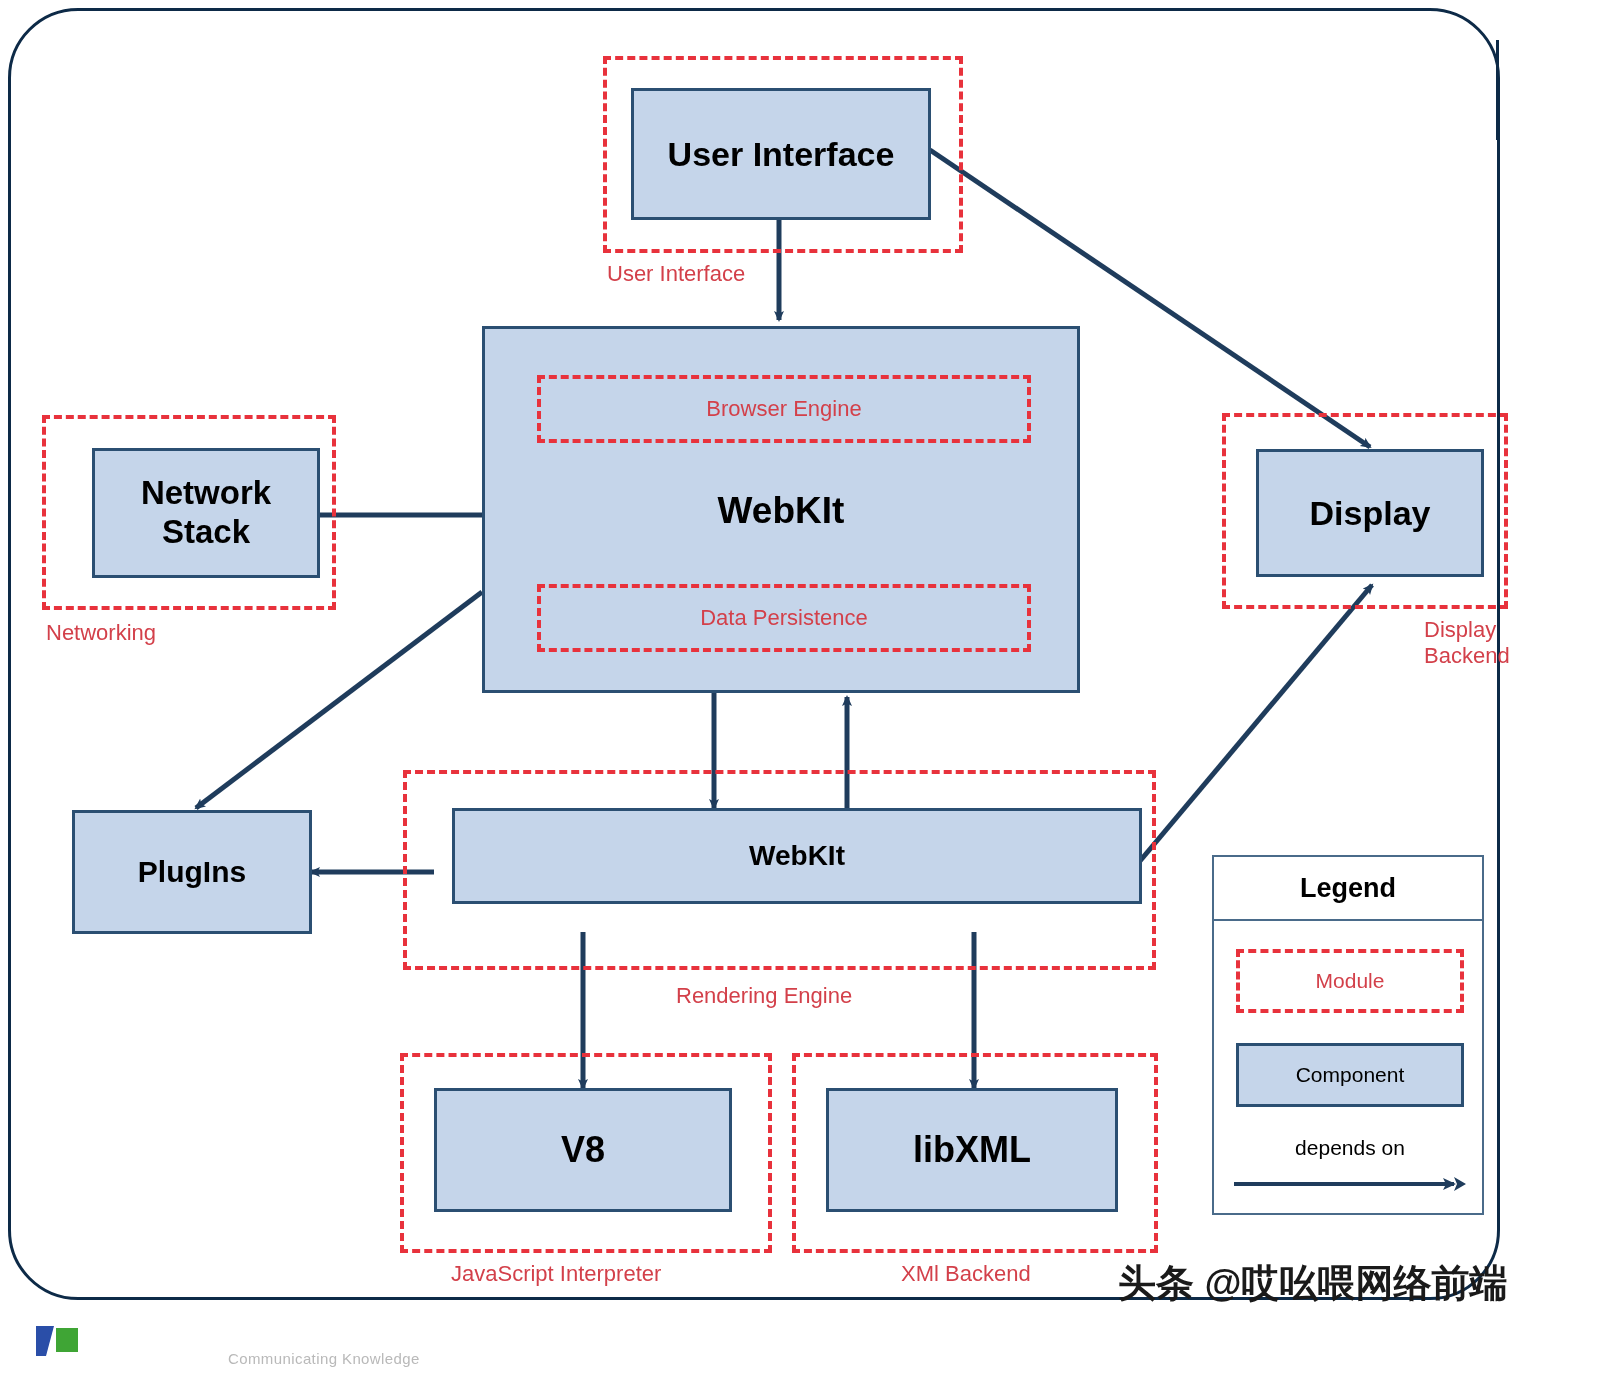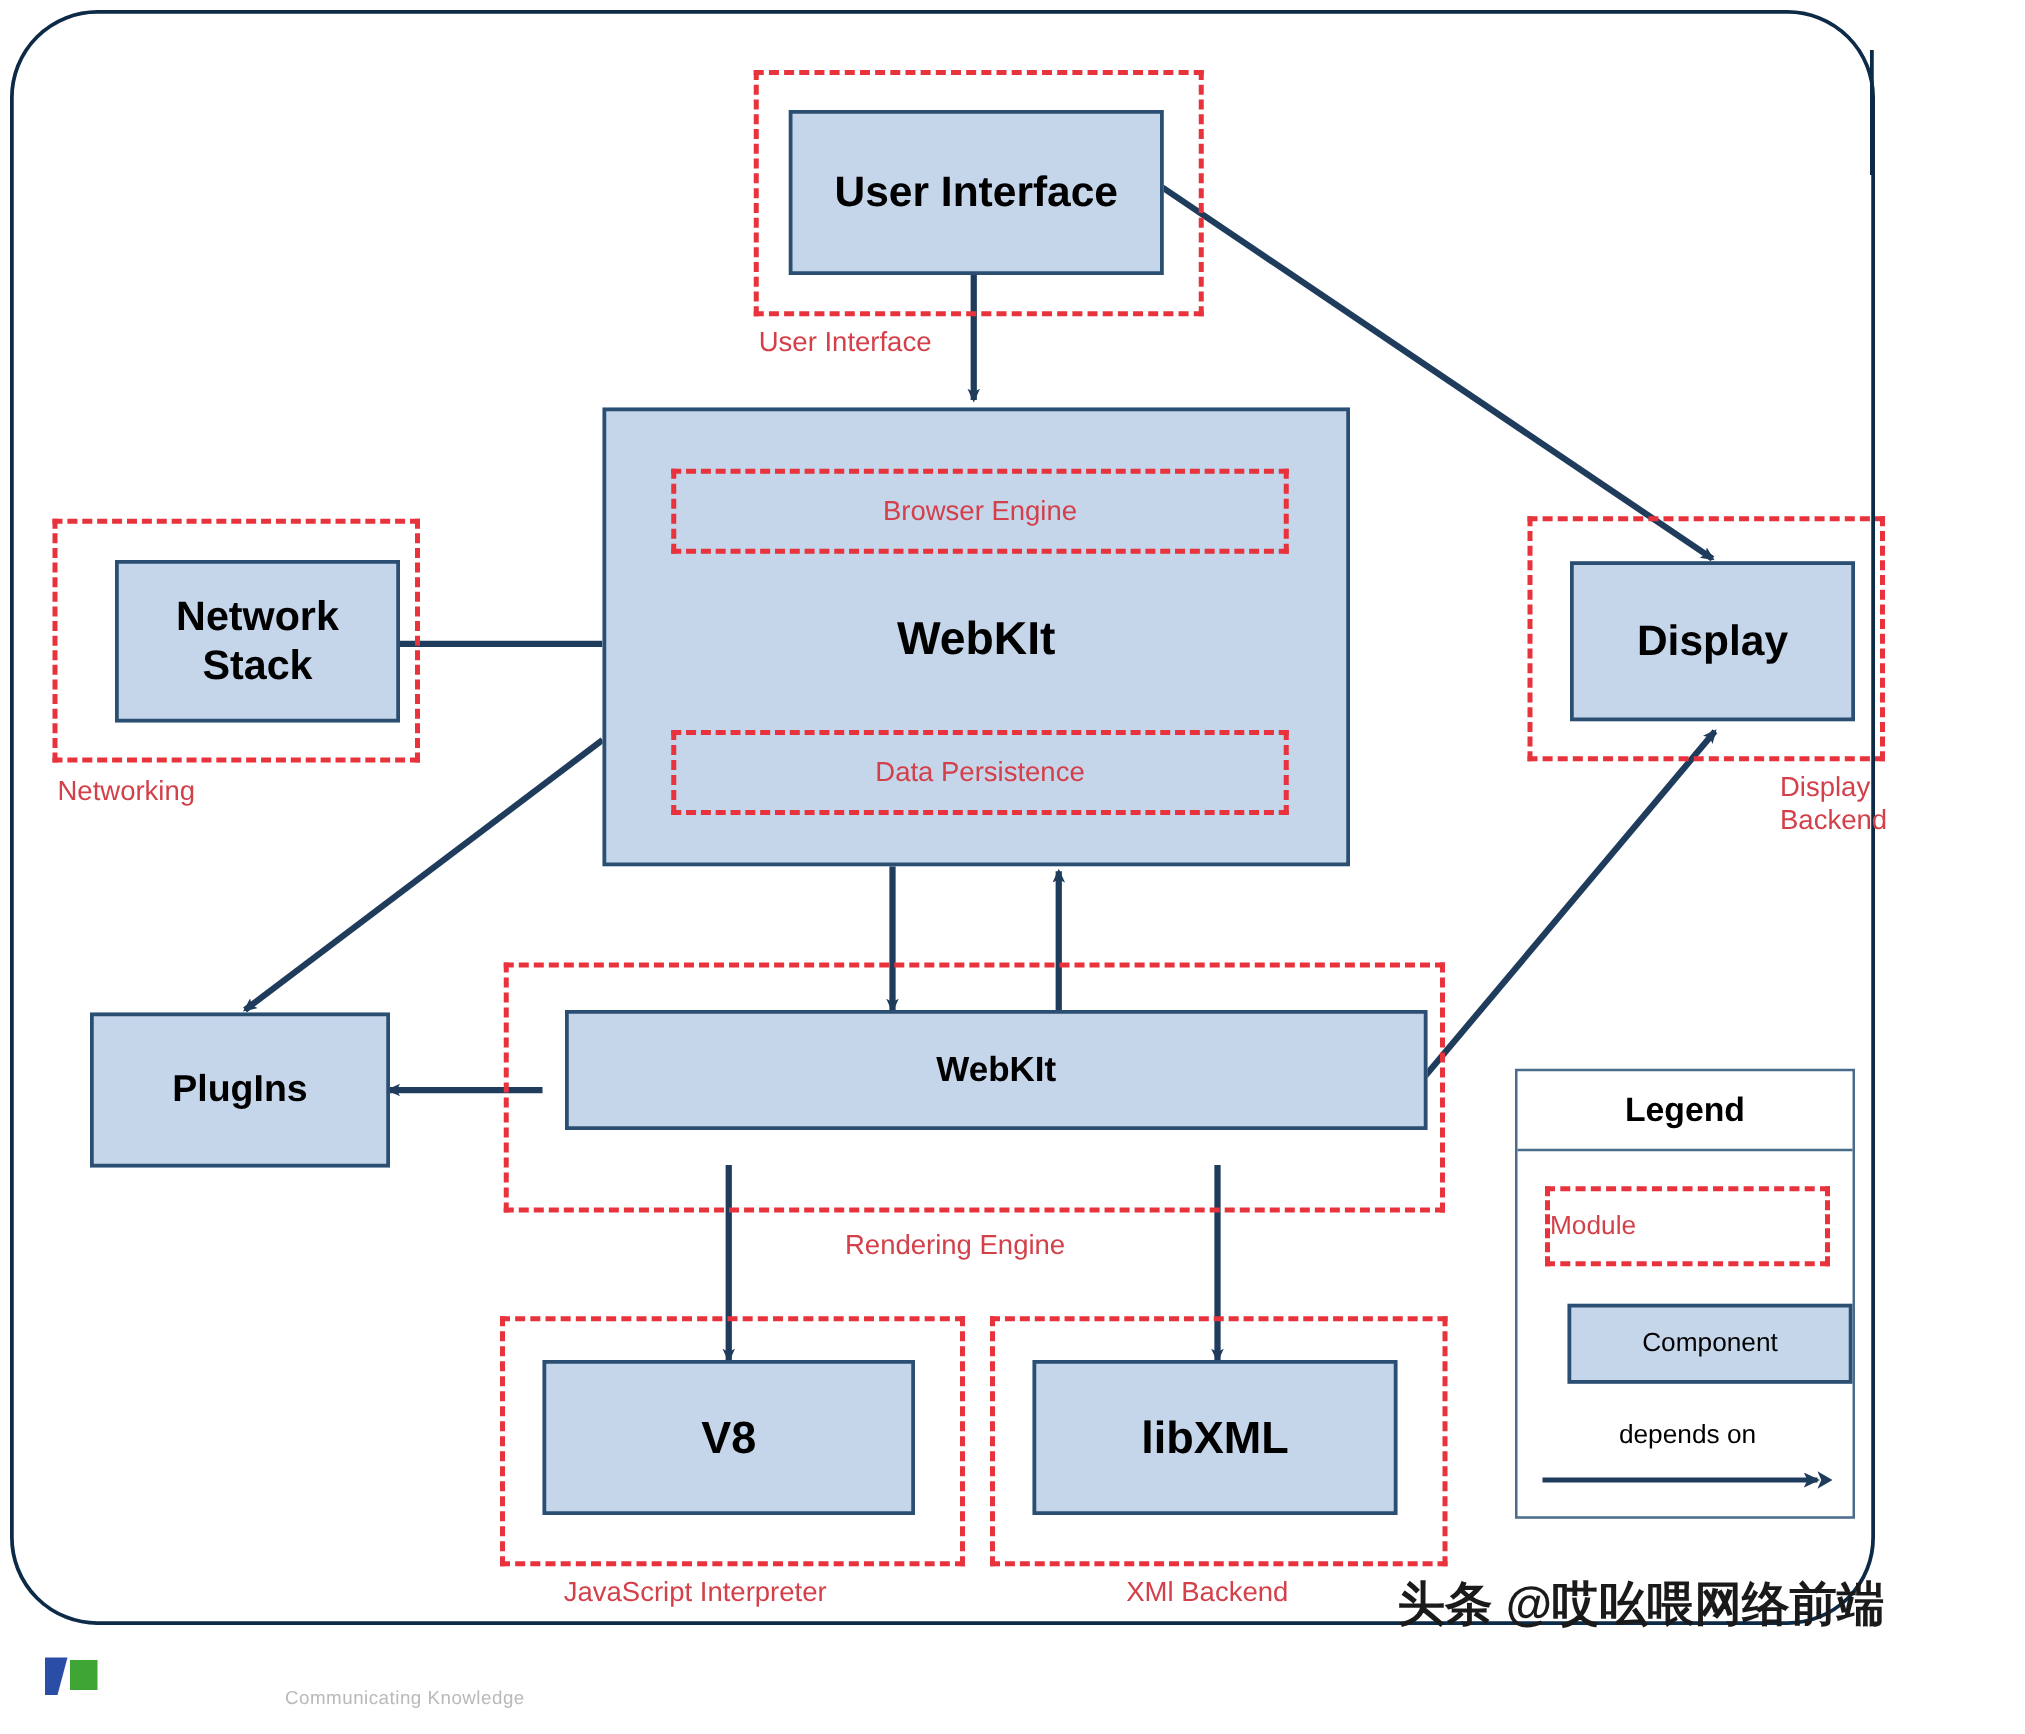--- a/index.html
+++ b/index.html
@@ -139,39 +139,38 @@
   .legend-module {
     position: absolute;
     left: 22px;
     top: 28px;
     width: 228px;
     height: 64px;
     box-sizing: border-box;
     border: 4px dashed #e8323c;
     display: flex;
     align-items: center;
-    justify-content: flex-start;
+    justify-content: center;
     color: #d3404a;
     font-size: 21px;
   }
   .legend-component {
     position: absolute;
     left: 22px;
     top: 122px;
     width: 228px;
     height: 64px;
     box-sizing: border-box;
     background: #c5d5ea;
     border: 3px solid #2b4f72;
     display: flex;
     align-items: center;
     justify-content: center;
     color: #000;
     font-size: 21px;
-    margin-left: 18px;
   }
   .legend-depends-label {
     position: absolute;
     left: 0;
     top: 215px;
     width: 272px;
     text-align: center;
     font-size: 21px;
     color: #000;
   }

